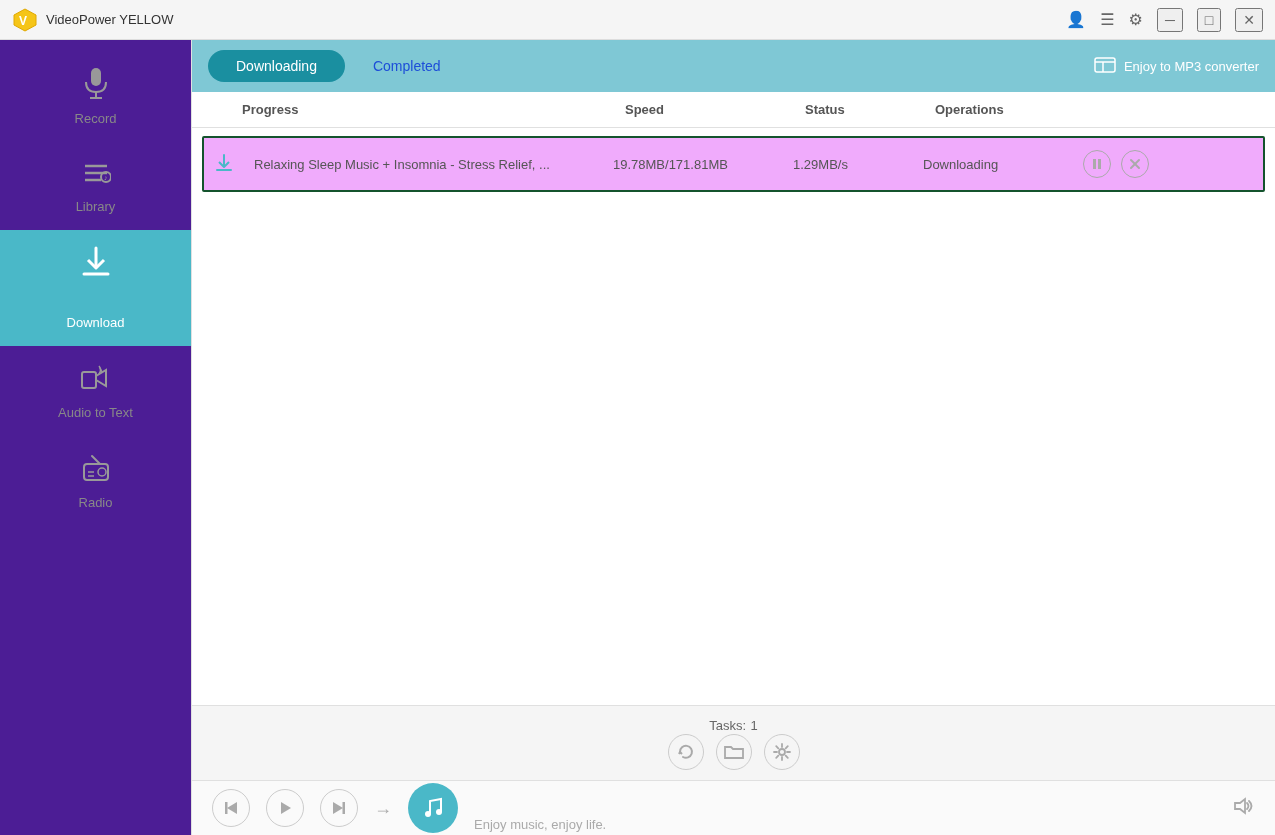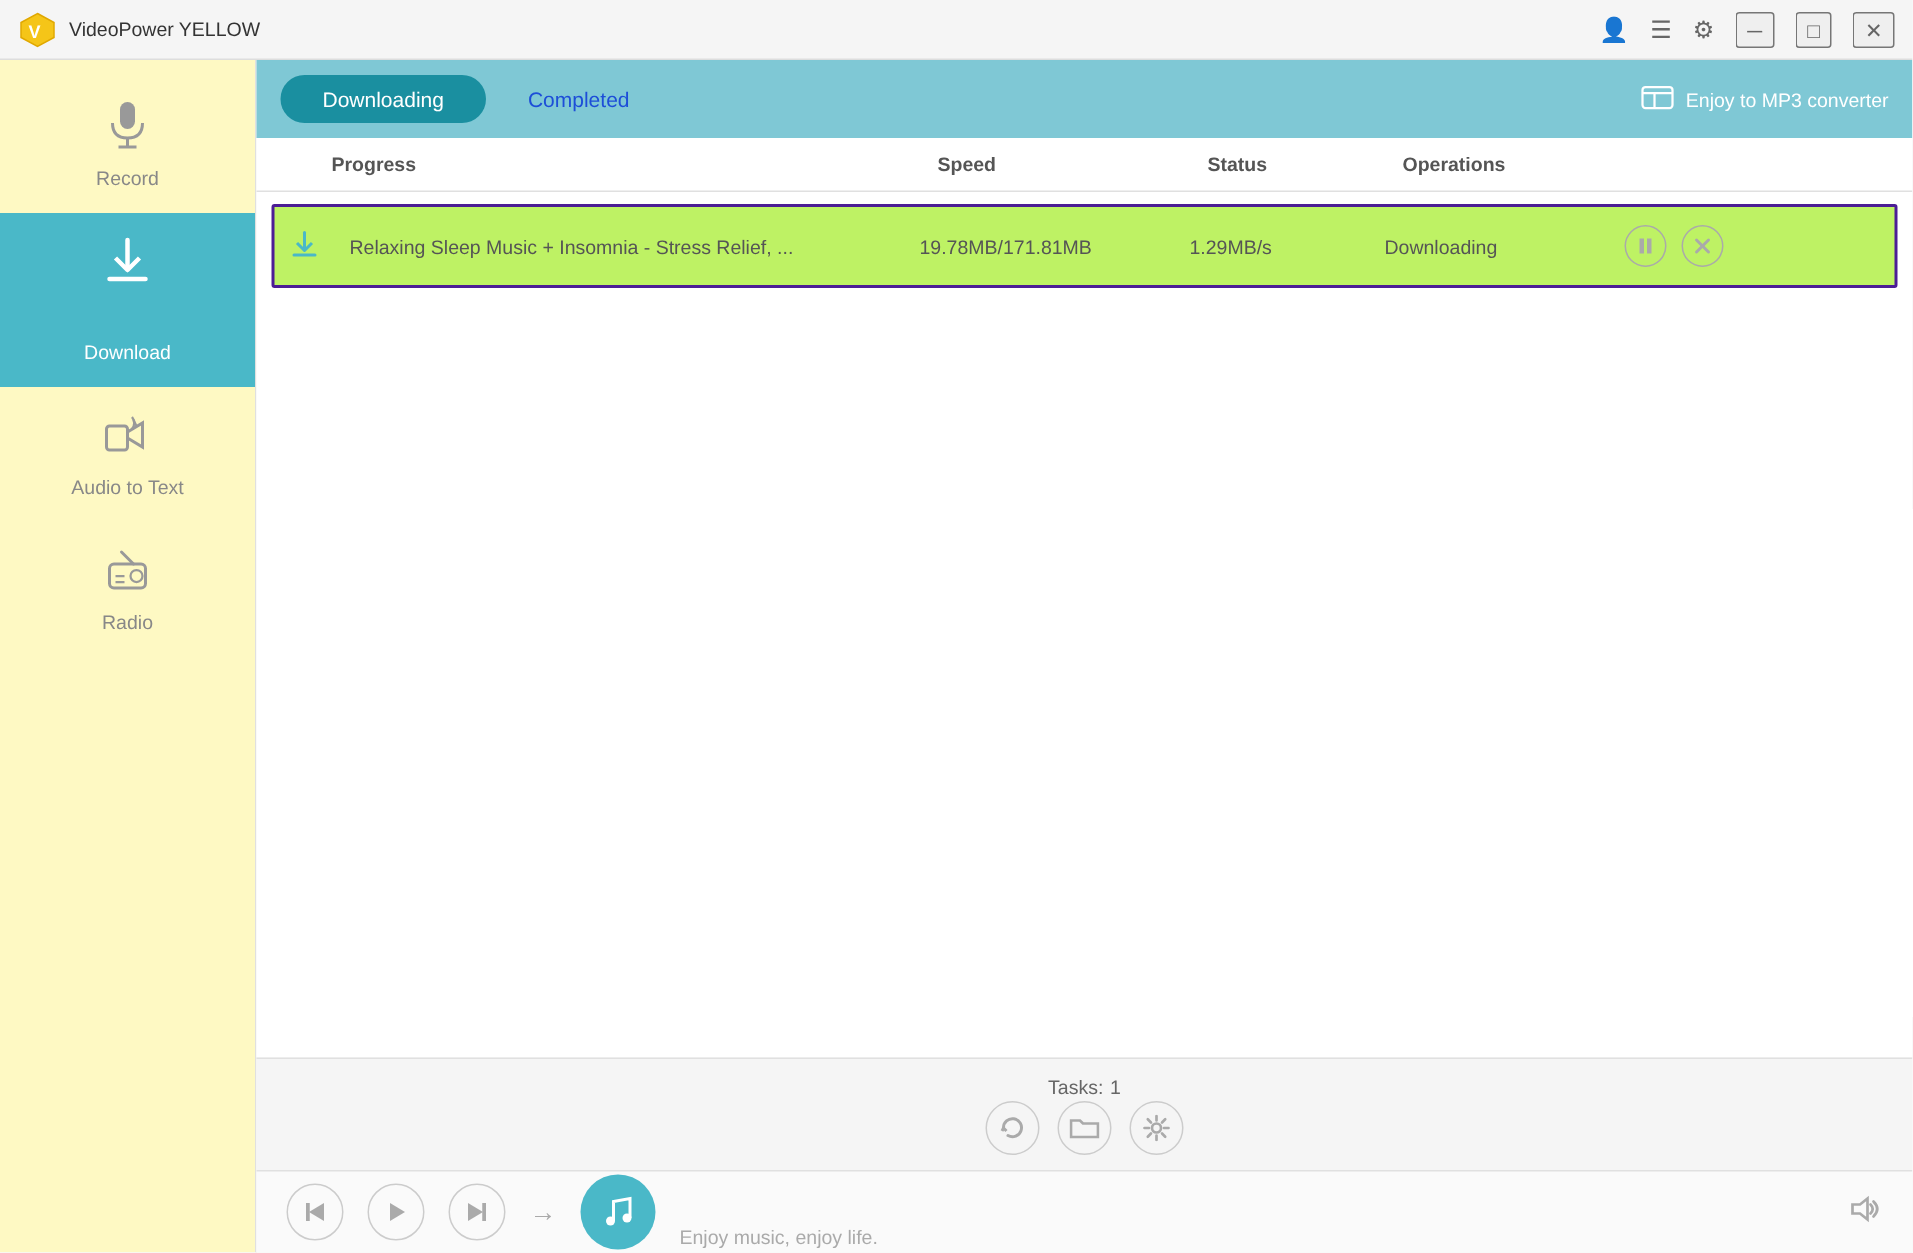--- a/index.html
+++ b/index.html
@@ -15,21 +15,21 @@
     .app-title { font-size: 13px; color: #333; font-weight: 500; }
     .titlebar-right { display: flex; align-items: center; gap: 14px; }
     .titlebar-icon { color: #666; font-size: 16px; cursor: pointer; }
     .win-btn { font-size: 14px; color: #666; cursor: pointer; padding: 2px 6px; }
 
     
     .main-container { display: flex; flex: 1; overflow: hidden; }
 
     
     .sidebar {
-      width: 171px; background: #fef9c3; display: flex; flex-direction: column;
+      width: 192px; background: #4c1d95; display: flex; flex-direction: column;
       align-items: center; padding-top: 10px; border-right: 1px solid #e0e0e0;
       flex-shrink: 0;
     }
     .sidebar-item {
       display: flex; flex-direction: column; align-items: center;
       justify-content: center; width: 100%; padding: 16px 0; cursor: pointer;
       color: #888; gap: 6px;
     }
     .sidebar-item.active { background: #4ab8c8; color: #fff; gap: 32px; }
     .sidebar-item .icon { font-size: 28px; line-height: 1; }
@@ -65,21 +65,21 @@
     .table-header div { padding: 0 10px; }
 
     
     .table-body { flex: 1; overflow-y: auto; background: #fff; }
 
     
     .download-row {
       display: grid;
       grid-template-columns: 40px 1fr 180px 130px 160px 190px;
       align-items: center; padding: 12px 0;
-      border: 2px solid #4c1d95; background: #bef264;
+      border: 2px solid #14532d; background: #f0abfc;
       margin: 8px 10px;
       border-radius: 2px;
     }
     .download-row div { padding: 0 10px; font-size: 13px; color: #555; }
     .row-icon { color: #4ab8c8; font-size: 18px; text-align: center; }
     .track-name { color: #555; }
     .operations-btns { display: flex; align-items: center; gap: 10px; }
     .op-btn {
       width: 28px; height: 28px; border-radius: 50%; border: 1.5px solid #aaa;
       background: none; cursor: pointer; display: flex; align-items: center;
@@ -153,20 +153,32 @@
         <svg width="30" height="34" viewBox="0 0 30 34">
           <rect x="10" y="2" width="10" height="18" rx="5" fill="#999"></rect>
           <path d="M5 16 Q5 26 15 26 Q25 26 25 16" stroke="#999" stroke-width="2" fill="none"></path>
           <line x1="15" y1="26" x2="15" y2="32" stroke="#999" stroke-width="2"></line>
           <line x1="9" y1="32" x2="21" y2="32" stroke="#999" stroke-width="2"></line>
         </svg>
       </span>
       <span class="label">Record</span>
     </div>
 
+    <div class="sidebar-item">
+      <span class="icon">
+        <svg width="30" height="30" viewBox="0 0 30 30">
+          <line x1="4" y1="8" x2="26" y2="8" stroke="#999" stroke-width="2.5"></line>
+          <line x1="4" y1="15" x2="26" y2="15" stroke="#999" stroke-width="2.5"></line>
+          <line x1="4" y1="22" x2="20" y2="22" stroke="#999" stroke-width="2.5"></line>
+          <circle cx="25" cy="19" r="5" fill="none" stroke="#999" stroke-width="2"></circle>
+          <text x="23" y="22" font-size="7" fill="#999">♪</text>
+        </svg>
+      </span>
+      <span class="label">Library</span>
+    </div>
 
 
     <div class="sidebar-item active">
       <span class="icon">
         <svg width="32" height="32" viewBox="0 0 32 32">
           <line x1="16" y1="2" x2="16" y2="20" stroke="#fff" stroke-width="3" stroke-linecap="round"></line>
           <polyline points="8,14 16,22 24,14" fill="none" stroke="#fff" stroke-width="3" stroke-linejoin="round"></polyline>
           <line x1="4" y1="28" x2="28" y2="28" stroke="#fff" stroke-width="3" stroke-linecap="round"></line>
         </svg>
       </span>

